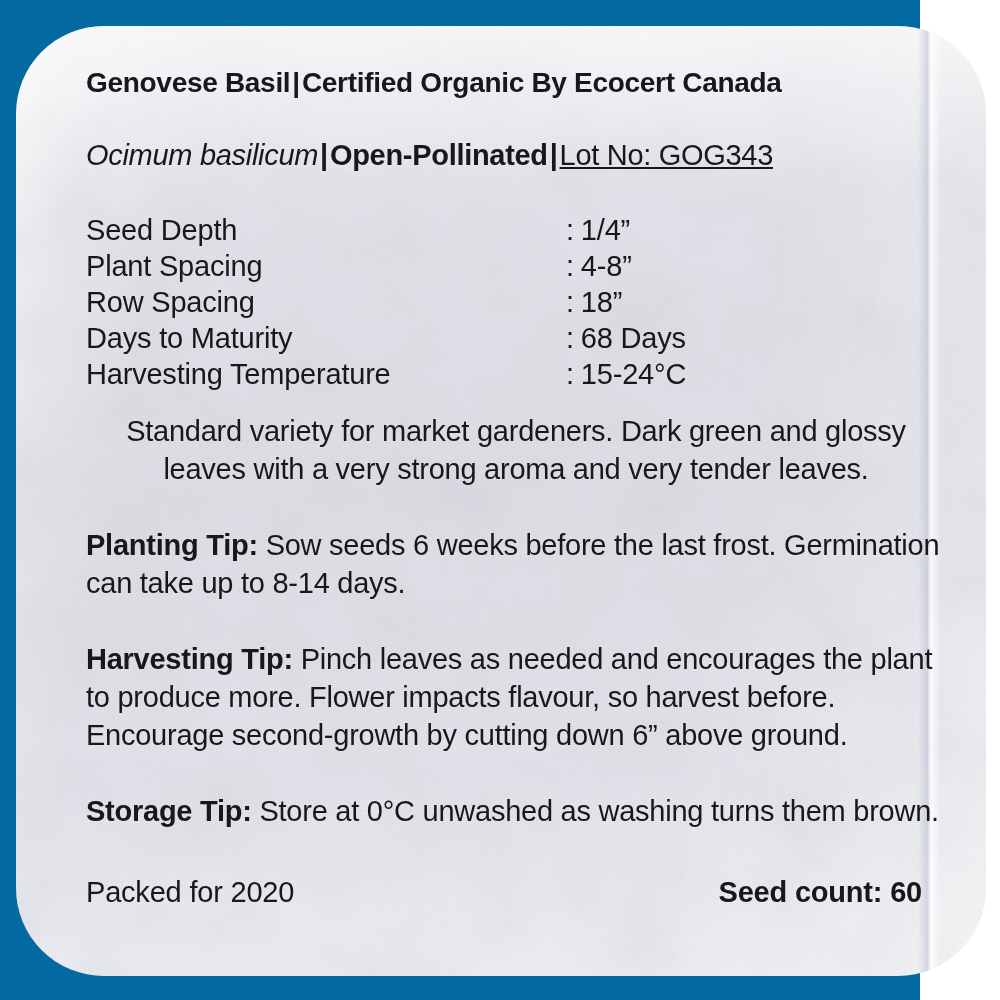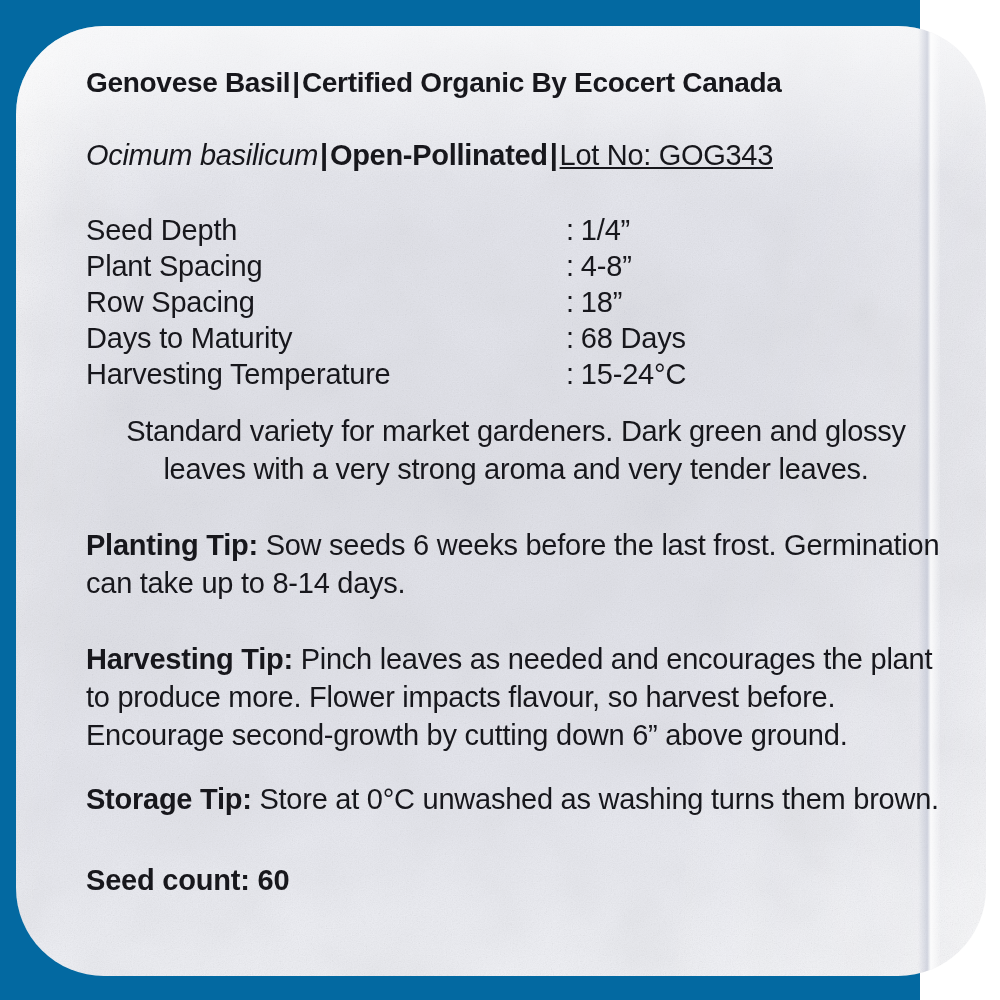--- a/index.html
+++ b/index.html
@@ -124,21 +124,21 @@
   
   .para {
     font-size: 29px;
     line-height: 38px;
     letter-spacing: -0.25px;
     width: 860px;
   }
   #desc-para { margin-top: 20px; text-align: center; }
   #planting-para { margin-top: 38px; }
   #harvesting-para { margin-top: 38px; }
-  #storage-para { margin-top: 26px; }
+  #storage-para { margin-top: 38px; }
   .tip-label { font-weight: bold; text-align: center; }
 
   
   #footer-row {
     margin-top: 44px;
     width: 836px;
     display: flex;
     justify-content: space-between;
     align-items: baseline;
     font-size: 29px;
@@ -224,18 +224,19 @@
         <span class="tip-label">Harvesting Tip:</span>
         <span>Pinch leaves as needed and encourages the plant to produce more. Flower impacts flavour, so harvest before. Encourage second-growth by cutting down 6” above ground.</span>
       </div>
 
       <div class="para" id="storage-para">
         <span class="tip-label">Storage Tip:</span>
         <span>Store at 0°C unwashed as washing turns them brown.</span>
       </div>
 
       <div id="footer-row">
+        <span id="packed-for">Packed for 2020</span>
         <span id="seed-count">Seed count: 60</span>
       </div>
 
     </div>
   </div>
 </div>
 
 </body></html>

